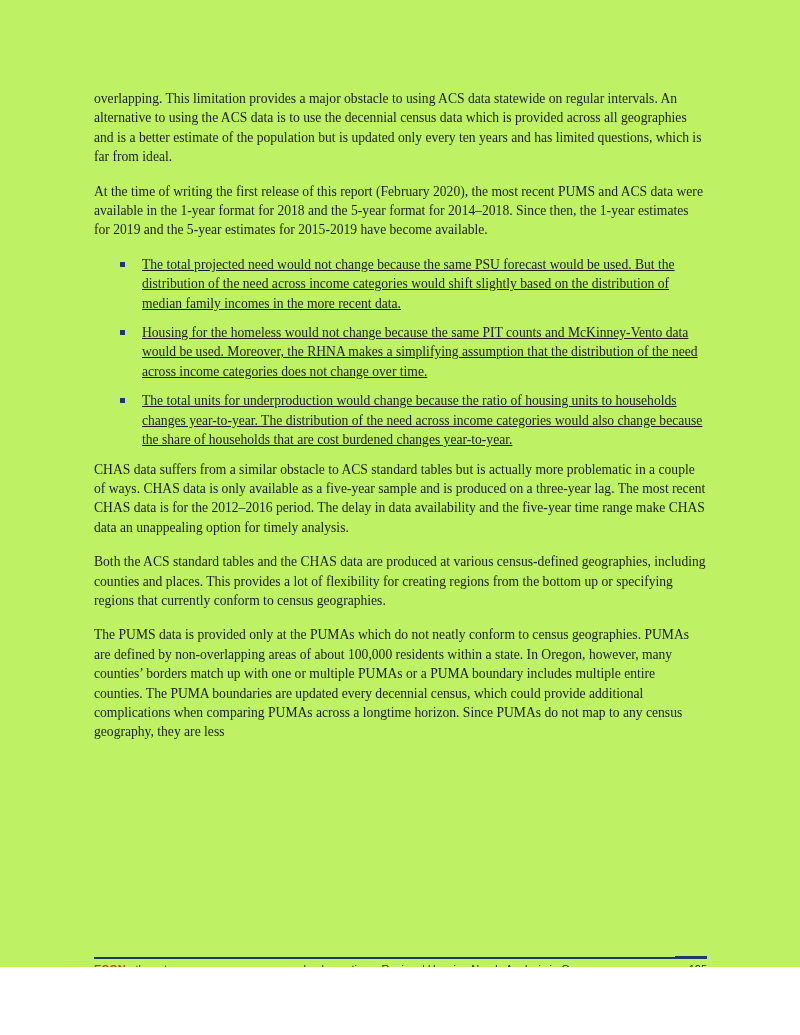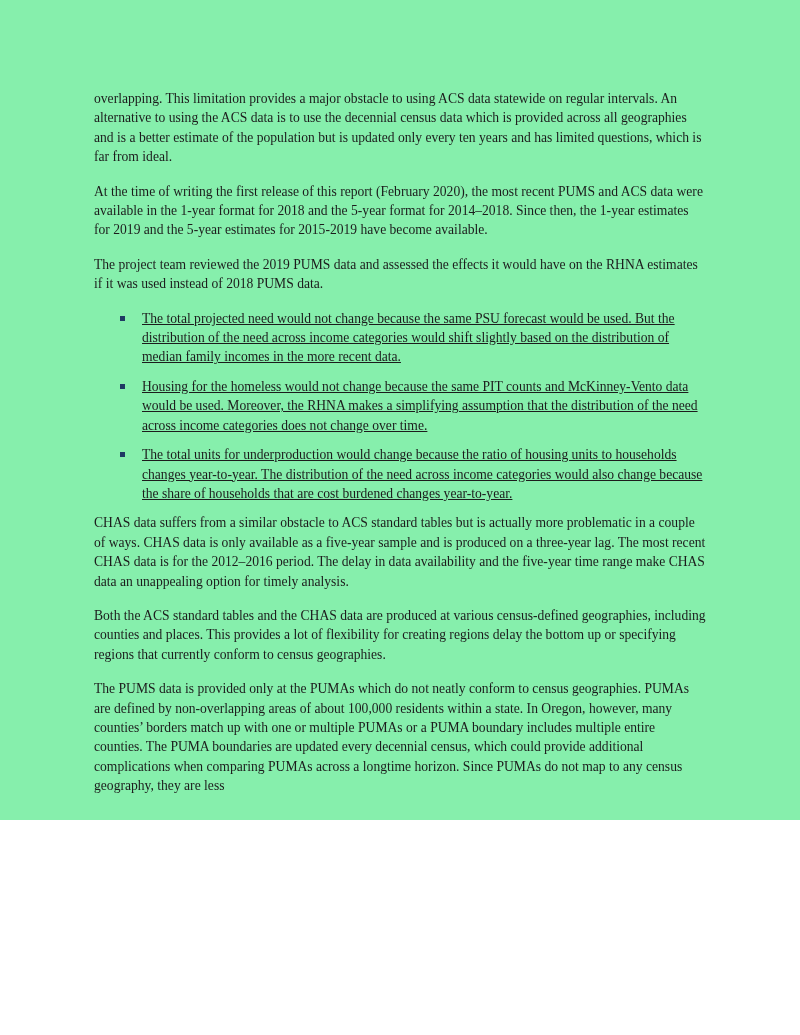--- a/index.html
+++ b/index.html
@@ -1,20 +1,20 @@
 <!DOCTYPE html>
 <html style="--rule-navy: #1f3a63; --bullet-navy: #1f3a63; --brand-red: #c43c35; --heading-gray: #595959;"><head>
 <meta charset="utf-8">
 <style>
   html, body { margin: 0; padding: 0; background: #ffffff; }
   .page {
     position: relative;
     width: 800px;
-    height: 820px;
-    background: #86efac;
+    height: 967px;
+    background: #bef264;
     overflow: hidden;
     font-family: "Liberation Serif", serif;
     color: #1c1c1c;
   }
   .content {
     position: absolute;
     left: 94px;
     top: 89px;
     width: 613px;
     font-size: 13.6px;
@@ -77,41 +77,40 @@
   .footer-pagenum { width: 60px; text-align: right; color: #2b2b2b; }
 </style>
 </head>
 <body>
 
 <div class="page">
   <div class="content">
 
     <p class="para">overlapping. This limitation provides a major obstacle to using ACS data statewide on regular intervals. An alternative to using the ACS data is to use the decennial census data which is provided across all geographies and is a better estimate of the population but is updated only every ten years and has limited questions, which is far from ideal.</p>
     <p class="para">At the time of writing the first release of this report (February 2020), the most recent PUMS and ACS data were available in the 1-year format for 2018 and the 5-year format for 2014–2018. Since then, the 1-year estimates for 2019 and the 5-year estimates for 2015-2019 have become available.</p>
-    <p class="para">The project team reviewed the 2019 PUMS data and assessed the effects it would have on the RHNA estimates if it was used instead of 2018 PUMS data.</p>
 
     <ul class="bullet-list">
       <li>
         <span class="bullet-square"></span>
         <span>The total projected need would not change because the same PSU forecast would be used. But the distribution of the need across income categories would shift slightly based on the distribution of median family incomes in the more recent data.</span>
       </li>
       <li>
         <span class="bullet-square"></span>
         <span>Housing for the homeless would not change because the same PIT counts and McKinney-Vento data would be used. Moreover, the RHNA makes a simplifying assumption that the distribution of the need across income categories does not change over time.</span>
       </li>
       <li>
         <span class="bullet-square"></span>
         <span>The total units for underproduction would change because the ratio of housing units to households changes year-to-year. The distribution of the need across income categories would also change because the share of households that are cost burdened changes year-to-year.</span>
       </li>
     </ul>
 
     <p class="para">CHAS data suffers from a similar obstacle to ACS standard tables but is actually more problematic in a couple of ways. CHAS data is only available as a five-year sample and is produced on a three-year lag. The most recent CHAS data is for the 2012–2016 period. The delay in data availability and the five-year time range make CHAS data an unappealing option for timely analysis.</p>
 
 
-    <p class="para">Both the ACS standard tables and the CHAS data are produced at various census-defined geographies, including counties and places. This provides a lot of flexibility for creating regions delay the bottom up or specifying regions that currently conform to census geographies.</p>
+    <p class="para">Both the ACS standard tables and the CHAS data are produced at various census-defined geographies, including counties and places. This provides a lot of flexibility for creating regions from the bottom up or specifying regions that currently conform to census geographies.</p>
     <p class="para">The PUMS data is provided only at the PUMAs which do not neatly conform to census geographies. PUMAs are defined by non-overlapping areas of about 100,000 residents within a state. In Oregon, however, many counties’ borders match up with one or multiple PUMAs or a PUMA boundary includes multiple entire counties. The PUMA boundaries are updated every decennial census, which could provide additional complications when comparing PUMAs across a longtime horizon. Since PUMAs do not map to any census geography, they are less</p>
 
   </div>
 
   <div class="footer">
     <span class="rule-accent"></span>
     <span class="footer-brand"><span class="brand-econ">ECON</span><span class="brand-rest">orthwest</span></span>
     <span class="footer-title">Implementing a Regional Housing Needs Analysis in Oregon</span>
     <span class="footer-pagenum">125</span>
   </div>

